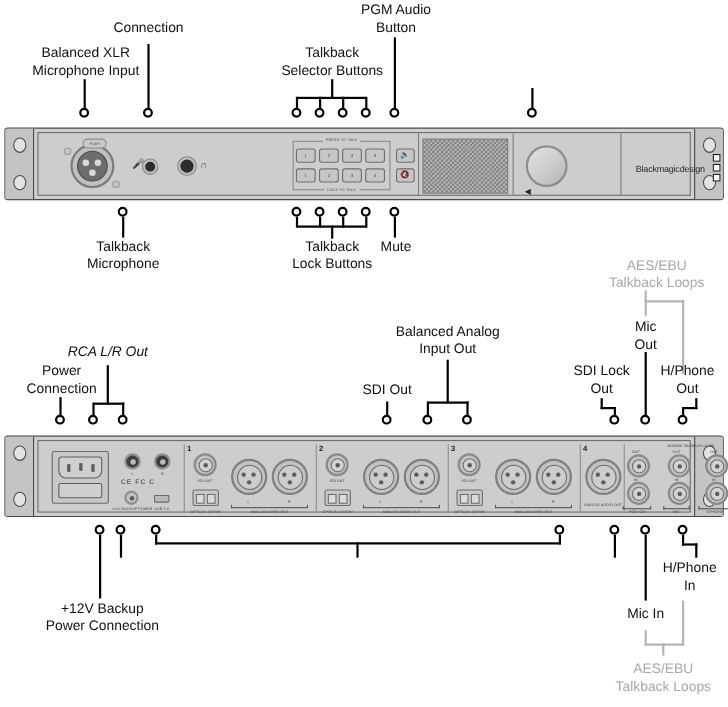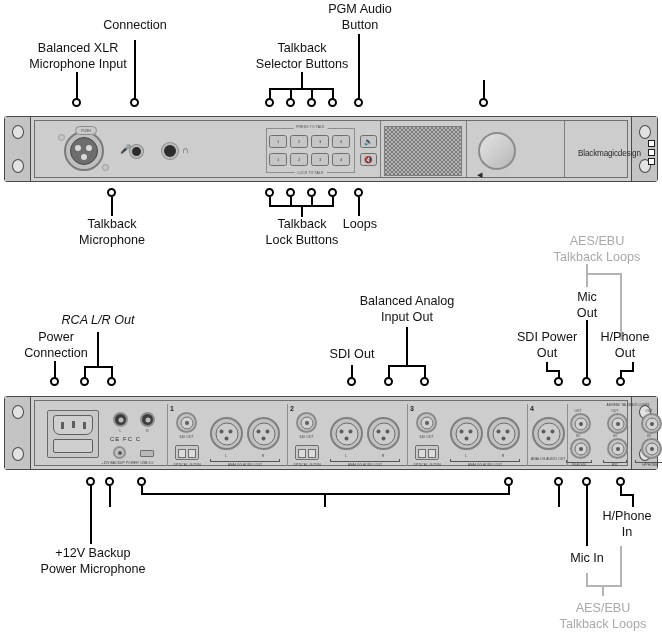--- a/index.html
+++ b/index.html
@@ -281,32 +281,32 @@
   <div class="leader vline" style="left:290px;top:197px;height:10px;"></div>
   <div class="leader vline" style="left:311px;top:197px;height:10px;"></div>
   <div class="leader vline" style="left:332px;top:197px;height:10px;"></div>
   <div class="leader hline" style="left:270px;top:205px;width:63px;"></div>
   <div class="leader vline" style="left:301px;top:205px;height:12px;"></div>
   <div class="lbl" style="left:227px;top:217px;width:150px;">Talkback
 Lock Buttons</div>
 
   <div class="dot" style="left:354px;top:188px;"></div>
   <div class="leader vline" style="left:358px;top:197px;height:19px;"></div>
-  <div class="lbl" style="left:333px;top:217px;width:54px;">Loops</div>
+  <div class="lbl" style="left:333px;top:217px;width:54px;">Mute</div>
 
   <div class="lbl grey" style="left:533px;top:234px;width:128px;">AES/EBU
 Talkback Loops</div>
   <div class="leader gline" style="left:586px;top:264px;width:2px;height:10px;"></div>
   <div class="leader gline" style="left:586px;top:273px;width:36px;height:2px;"></div>
   <div class="leader gline" style="left:586px;top:273px;width:2px;height:14px;"></div>
   <div class="leader gline" style="left:620px;top:273px;width:2px;height:67px;"></div>
 
   <div class="lbl" style="left:556px;top:290px;width:62px;">Mic
 Out</div>
-  <div class="lbl" style="left:507px;top:330px;width:80px;">SDI Power
+  <div class="lbl" style="left:507px;top:330px;width:80px;">SDI Lock
 Out</div>
   <div class="lbl" style="left:588px;top:330px;width:74px;">H/Phone
 Out</div>
 
   <div class="lbl" style="left:0px;top:330px;width:112px;">Power
 Connection</div>
   <div class="leader vline" style="left:54px;top:361px;height:20px;"></div>
   <div class="dot" style="left:50px;top:377px;"></div>
 
   <div class="lbl" style="left:23px;top:313px;width:150px;font-style:italic;">RCA L/R Out</div>
@@ -530,21 +530,21 @@
       <div class="ubrack" style="left:568px;top:59px;width:24px;"></div>
       <div class="rlabel" style="left:568px;top:62px;width:24px;">MIC</div>
       <div class="ubrack" style="left:600px;top:59px;width:30px;"></div>
       <div class="rlabel" style="left:599px;top:62px;width:32px;">H/PHONE</div>
     </div>
   </div>
 
   <div class="dot" style="left:86px;top:477px;"></div>
   <div class="leader vline" style="left:90px;top:486px;height:58px;"></div>
   <div class="lbl" style="left:15px;top:546px;width:156px;">+12V Backup
-Power Microphone</div>
+Power Connection</div>
 
   <div class="dot" style="left:105px;top:477px;"></div>
   <div class="leader vline" style="left:109px;top:486px;height:21px;"></div>
 
   <div class="dot" style="left:137px;top:477px;"></div>
   <div class="dot" style="left:504px;top:477px;"></div>
   <div class="leader vline" style="left:141px;top:486px;height:9px;"></div>
   <div class="leader vline" style="left:508px;top:486px;height:9px;"></div>
   <div class="leader hline" style="left:141px;top:493px;width:369px;"></div>
   <div class="leader vline" style="left:324px;top:493px;height:14px;"></div>

